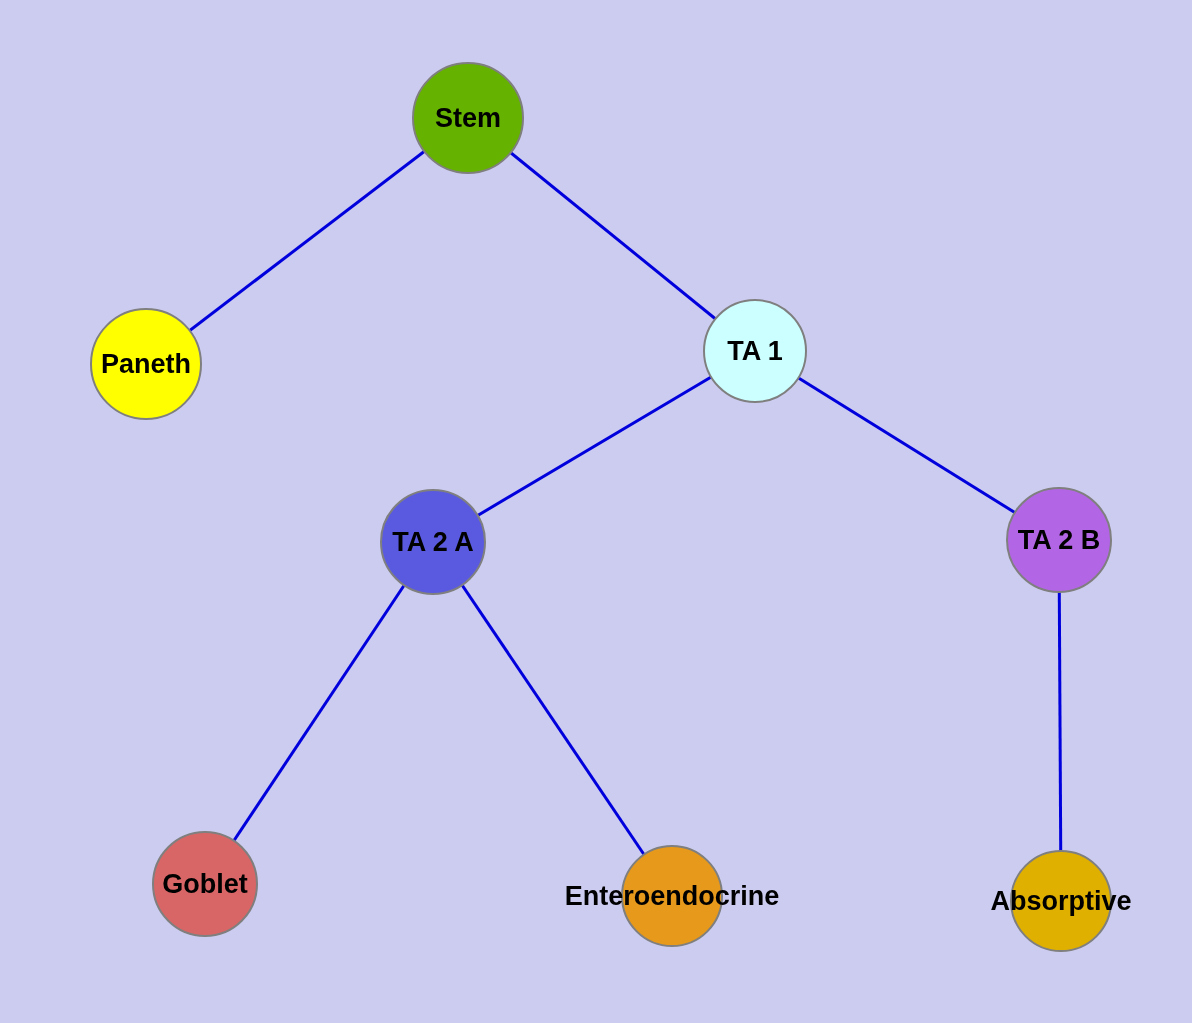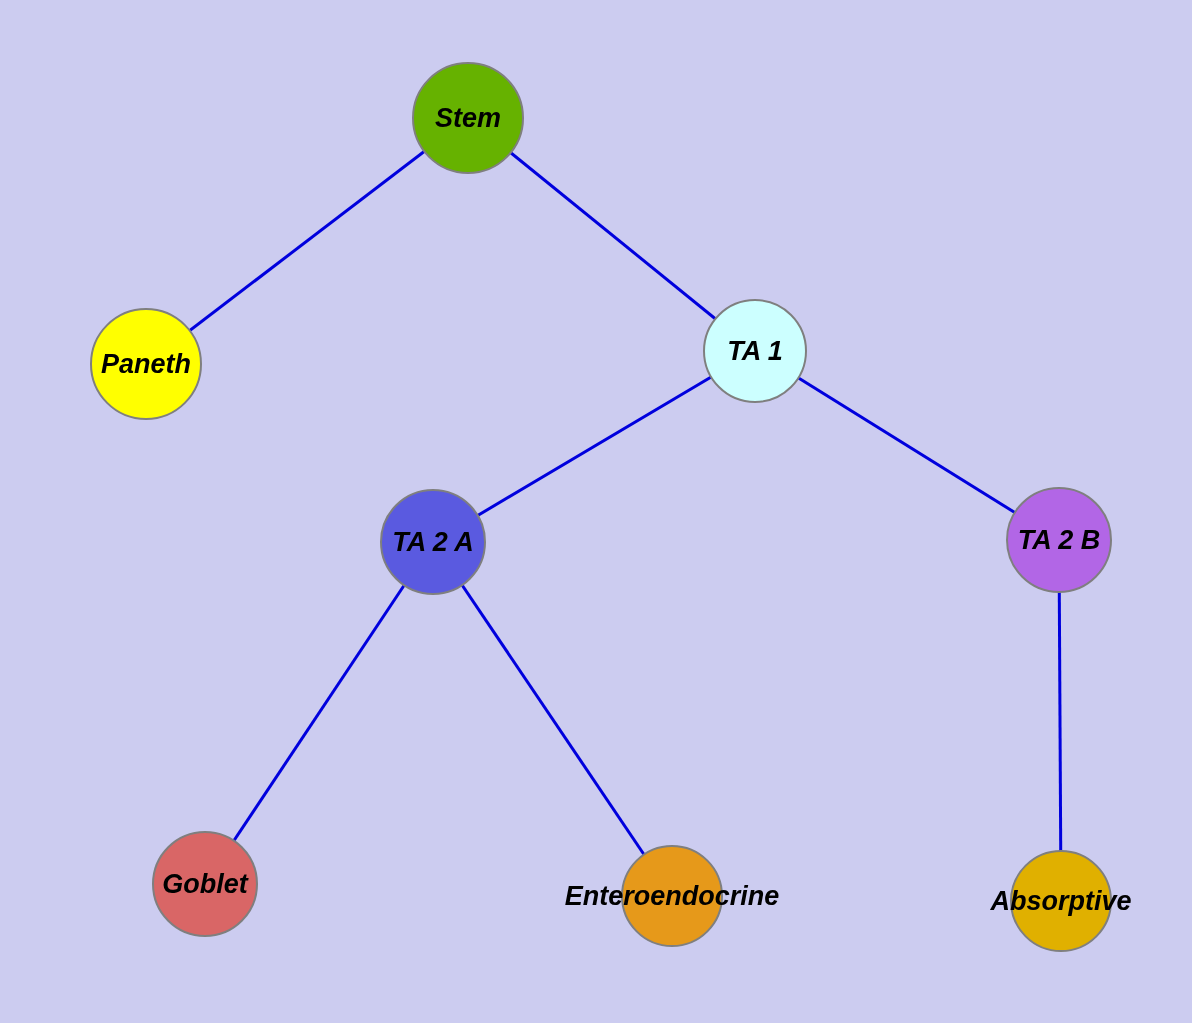--- a/index.html
+++ b/index.html
@@ -9,21 +9,20 @@
   body {
     width: 1192px;
     height: 1023px;
     overflow: hidden;
     font-family: "Liberation Sans", sans-serif;
   }
   .canvas-wrap {
     position: relative;
     width: 1192px;
     height: 1023px;
-    font-style: italic;
   }
   svg.graph {
     display: block;
     width: 1192px;
     height: 1023px;
   }
   .node-label {
     font-family: "Liberation Sans", sans-serif;
     font-weight: bold;
     font-size: 27px;

